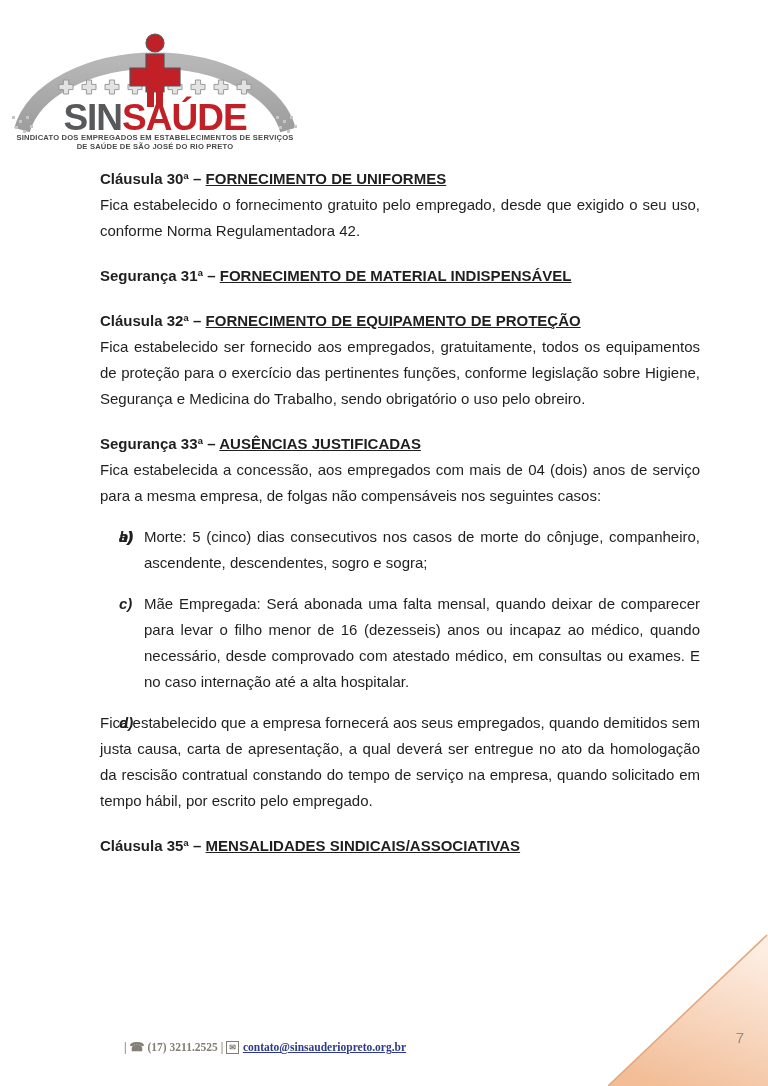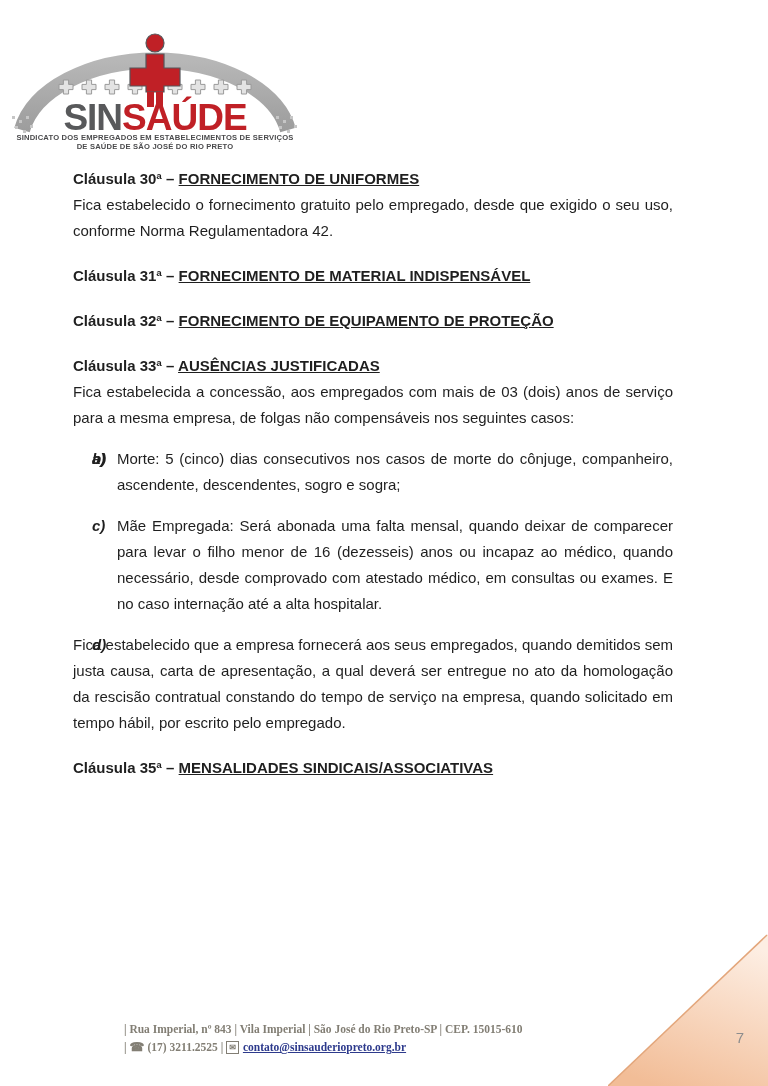--- a/index.html
+++ b/index.html
@@ -3,21 +3,21 @@
 <meta charset="utf-8">
 <style>
   html,body{margin:0;padding:0;background:#e9e9e9;}
   .page{
     position:relative;width:768px;height:1086px;margin:0 auto;background:#ffffff;
     font-family:"Liberation Sans",sans-serif;color:#1f1f1f;overflow:hidden;
   }
   
   .logo-wrap{display:flex;justify-content:flex-start;padding-top:30px;}
   
-  .content{margin:14px 40px 0 73px;width:600px;}
+  .content{margin:14px 40px 0 100px;width:600px;}
   .clause-heading{font-size:15px;font-weight:bold;line-height:26px;margin-top:19px;}
   .content > .clause-heading:first-child{margin-top:0;}
   .clause-heading .title{text-decoration:underline;}
   p.body{margin:0;font-size:15px;line-height:26px;text-align:justify;}
   .item{position:relative;padding-left:44px;margin-top:15px;font-size:15px;line-height:26px;text-align:justify;}
   .item .marker{position:absolute;left:19px;top:0;font-weight:bold;font-style:italic;}
   
   .footer{
     position:absolute;left:124px;bottom:30px;
     font-family:"Liberation Serif",serif;font-weight:bold;
@@ -93,26 +93,27 @@
       <text x="155" y="110" text-anchor="middle" font-family="Liberation Sans, sans-serif" font-weight="bold" font-size="7.6" fill="#4a4a4c" letter-spacing="0.2">SINDICATO DOS EMPREGADOS EM ESTABELECIMENTOS DE SERVIÇOS</text>
       <text x="155" y="119" text-anchor="middle" font-family="Liberation Sans, sans-serif" font-weight="bold" font-size="7.6" fill="#4a4a4c" letter-spacing="0.2">DE SAÚDE DE SÃO JOSÉ DO RIO PRETO</text>
     </svg>
   </div>
 
   <div class="content">
 
     <div class="clause-heading"><span class="num">Cláusula 30ª – </span><span class="title">FORNECIMENTO DE UNIFORMES</span></div>
     <p class="body">Fica estabelecido o fornecimento gratuito pelo empregado, desde que exigido o seu uso, conforme Norma Regulamentadora 42.</p>
 
-    <div class="clause-heading"><span class="num">Cláusula 31ª – </span><span class="title">FORNECIMENTO DE MATERIAL INDISPENSÁVEL</span></div>
+    <div class="clause-heading"><span class="num">Segurança 31ª – </span><span class="title">FORNECIMENTO DE MATERIAL INDISPENSÁVEL</span></div>
 
     <div class="clause-heading"><span class="num">Cláusula 32ª – </span><span class="title">FORNECIMENTO DE EQUIPAMENTO DE PROTEÇÃO</span></div>
+    <p class="body">Fica estabelecido ser fornecido aos empregados, gratuitamente, todos os equipamentos de proteção para o exercício das pertinentes funções, conforme legislação sobre Higiene, Segurança e Medicina do Trabalho, sendo obrigatório o uso pelo obreiro.</p>
 
-    <div class="clause-heading"><span class="num">Cláusula 33ª – </span><span class="title">AUSÊNCIAS JUSTIFICADAS</span></div>
-    <p class="body">Fica estabelecida a concessão, aos empregados com mais de 03 (dois) anos de serviço para a mesma empresa, de folgas não compensáveis nos seguintes casos:</p>
+    <div class="clause-heading"><span class="num">Segurança 33ª – </span><span class="title">AUSÊNCIAS JUSTIFICADAS</span></div>
+    <p class="body">Fica estabelecida a concessão, aos empregados com mais de 04 (dois) anos de serviço para a mesma empresa, de folgas não compensáveis nos seguintes casos:</p>
 
     <div class="item">
       <span class="marker">a)</span>
     </div>
     <div class="item">
       <span class="marker">b)</span>
       <span>Morte: 5 (cinco) dias consecutivos nos casos de morte do cônjuge, companheiro, ascendente, descendentes, sogro e sogra;</span>
     </div>
     <div class="item">
       <span class="marker">c)</span>
@@ -134,20 +135,19 @@
         <stop offset="1" stop-color="#f2bd97"></stop>
       </linearGradient>
     </defs>
     <polygon points="160,0 160,152 0,152" fill="url(#tri)"></polygon>
     <line x1="159" y1="1" x2="0" y2="152" stroke="#e3a67b" stroke-width="1.5"></line>
   </svg>
 
   <div class="pagenum">7</div>
 
   <div class="footer">
-    <div>| Rua Imperial, nº 843  |  Vila Imperial  |  São José do Rio Preto-SP  | CEP. 15015-610</div>
     <div>
       <span>|</span><span class="phone-glyph">☎</span><span>(17) 3211.2525</span>
       <span>|</span><span class="env-icon">✉</span><a href="#" class="email">contato@sinsauderiopreto.org.br</a>
     </div>
   </div>
 
 </div>
 
 </body></html>

